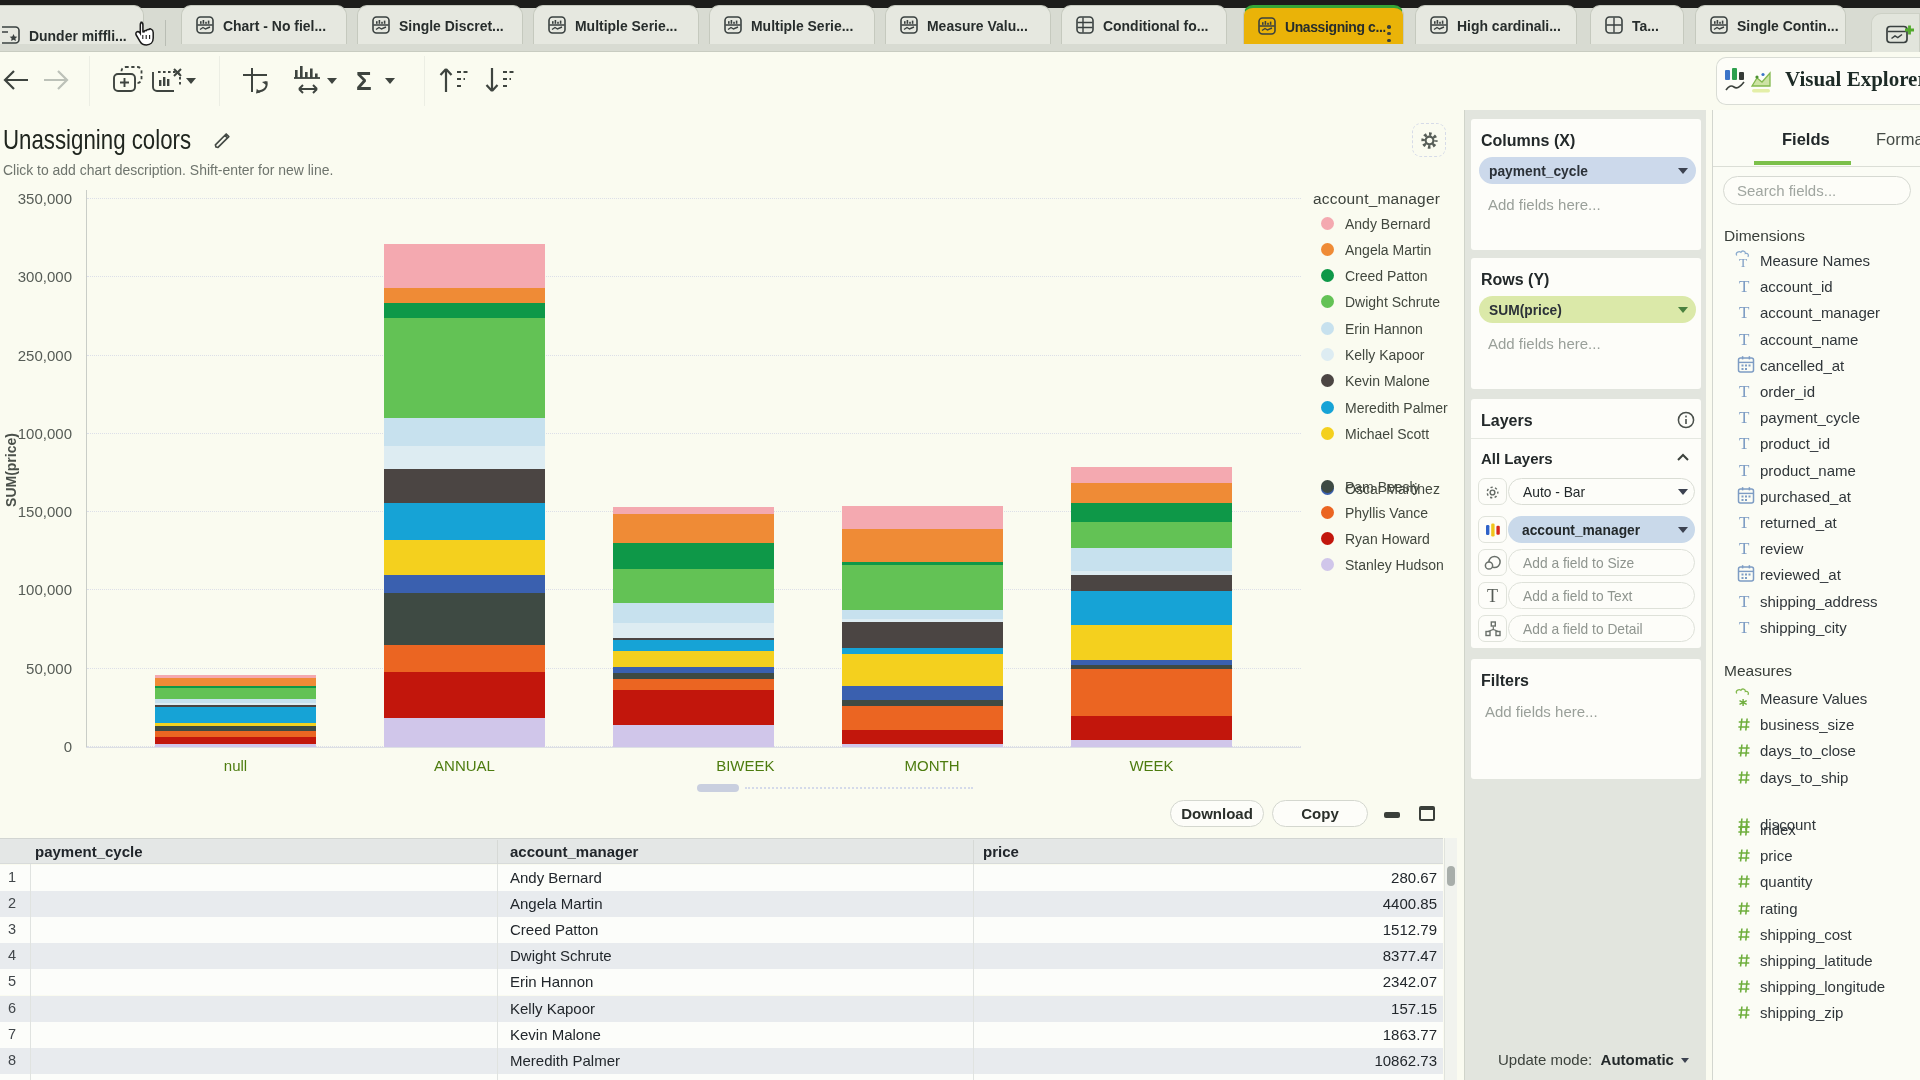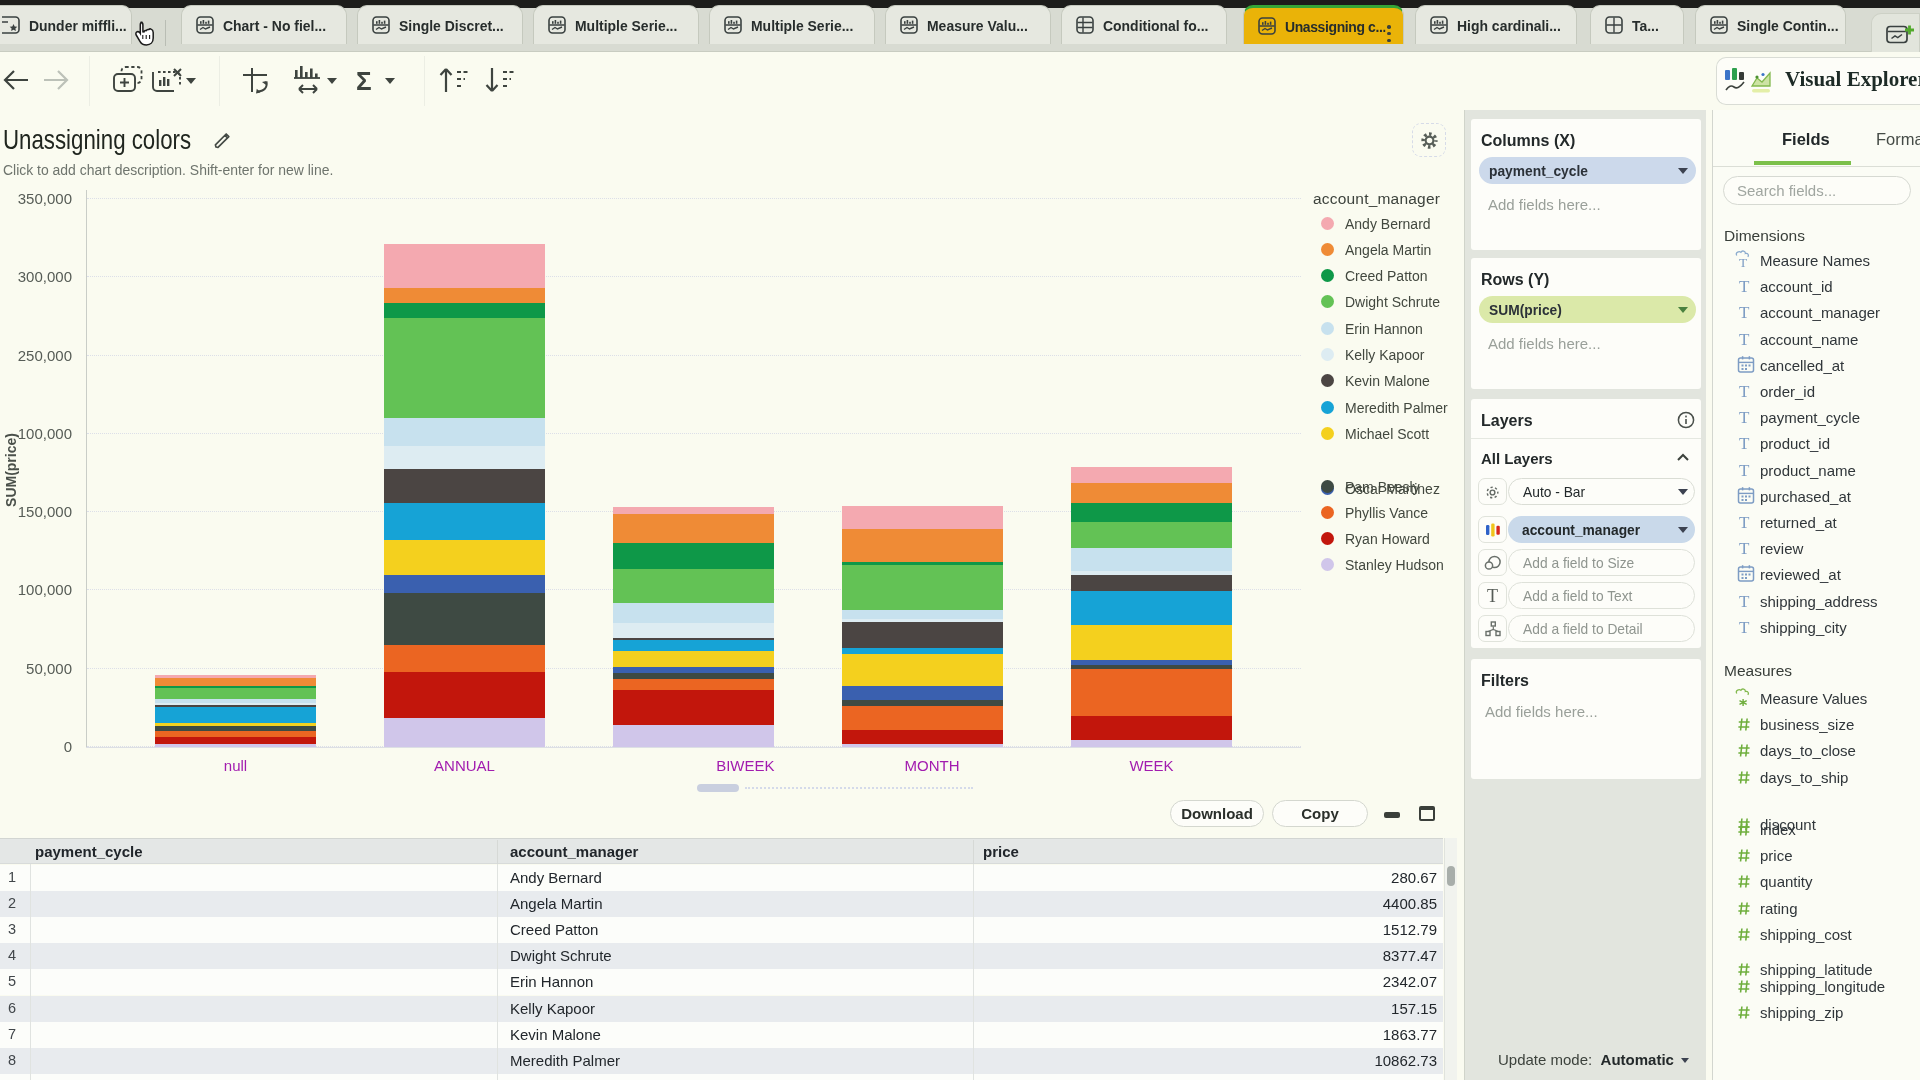--- a/index.html
+++ b/index.html
@@ -12,21 +12,21 @@
   .tab svg { margin-right:9px; flex:none; }
   .tab span { display:inline-block; transform:scaleX(0.93); transform-origin:0 50%; }
   .tab.active { background:#eab308; border-top:3px solid #35a637; }
   .tab.active span { width:108px; overflow:hidden; letter-spacing:-0.4px; }
   #toolbar { left:0; top:52px; width:1920px; height:58px; background:#fafbf0; }
   .tdiv { position:absolute; top:56px; width:1px; height:50px; background:#eceee4; }
   #title { left:3px; top:124px; font-size:28px; font-weight:500; color:#20261f; display:inline-block; transform-origin:0 50%; transform:scaleX(0.795); white-space:nowrap; }
   #subtitle { left:3px; top:161px; font-size:15.5px; color:#6e746d; display:inline-block; transform-origin:0 50%; transform:scaleX(0.9); white-space:nowrap; }
   .gridline { position:absolute; left:87px; width:1214px; height:0; border-top:1px dotted #dcdfe8; }
   .ylab { position:absolute; width:62px; text-align:right; font-size:15px; color:#565c56; }
-  .xlab { position:absolute; top:757px; width:162px; text-align:center; font-size:15px; color:#a21caf; }
+  .xlab { position:absolute; top:757px; width:162px; text-align:center; font-size:15px; color:#4d7c0f; }
   #yaxis { left:86px; top:190px; width:1px; height:557px; background:#c9cdc7; }
   #xaxis { left:86px; top:747px; width:1215px; height:1px; background:#dcdfe4; }
   #ylabel { left:-27px; top:462px; width:76px; font-size:14px; font-weight:bold; color:#4a504a; transform:rotate(-90deg); text-align:center; }
   .seg { position:absolute; }
   #legtitle { left:1313px; top:190px; font-size:15.5px; letter-spacing:0.2px; color:#3c423c; }
   .litem { position:absolute; left:1321px; font-size:14px; color:#42483f; }
   .ldot { position:absolute; left:0; top:1px; width:13px; height:13px; border-radius:50%; }
   .litem span { display:inline-block; margin-left:24px; }
   .btn { position:absolute; top:800px; height:27px; border:1px solid #d4d7cf; border-radius:13.5px; background:#fdfdf9; font-size:15px; font-weight:bold; color:#2a2f2a; text-align:center; line-height:25px; }
   #thead { position:absolute; left:0; top:838px; width:1443px; height:26px; background:#e4e7e6; border-top:1px solid #d2d5d2; border-bottom:1px solid #d8dbda; }
@@ -52,21 +52,21 @@
   #rightpanel { left:1712px; top:110px; width:208px; height:970px; background:#fbfcf5; border-left:1px solid #d3d6cf; }
   .frow { position:absolute; left:0; height:26.2px; width:208px; }
   .ficon { position:absolute; left:24px; top:1px; width:18px; height:20px; }
   .ftext { position:absolute; left:47px; top:3px; font-size:15px; color:#30363a; }
   .sect { position:absolute; left:11px; font-size:15.5px; color:#383e39; }
 </style>
 </head>
 <body>
 <div class="abs" id="blackbar"></div>
 <div class="abs" id="tabbar"></div>
-<div class="tab" style="left:0px;width:132px;border-left:none;border-radius:0 10px 0 0;padding-left:2px;">
+<div class="tab" style="left:0px;width:144px;border-left:none;border-radius:0 10px 0 0;padding-left:2px;align-items:flex-end;">
     <svg width="18" height="18" viewBox="0 0 18 18">
       <rect x="-6" y="1" width="23" height="16" rx="3.5" fill="none" stroke="#3a4140" stroke-width="1.6"></rect>
       <line x1="0" y1="6" x2="6" y2="6" stroke="#3a4140" stroke-width="1.5"></line>
       <path d="M11.5 8 l1.2 2.4 2.6.3-1.9 1.8.5 2.6-2.4-1.3-2.4 1.3.5-2.6-1.9-1.8 2.6-.3z" fill="#3a4140"></path>
     </svg>
     <span>Dunder miffli...</span>
   </div>
 <div class="tab" style="left:181px;width:166px;">
     <svg width="18" height="18" viewBox="0 0 18 18">
       <rect x="1" y="1" width="16" height="16" rx="3.5" fill="none" stroke="#3a4140" stroke-width="1.6"></rect>
@@ -641,21 +641,21 @@
         <path d="M6.2 2 L4.4 18 M13.2 2 L11.4 18 M2 6.6 h14.5 M1.5 13.4 h14.5" stroke="#6fae3d" stroke-width="2.1" fill="none"></path>
       </svg>
       <div class="ftext">rating</div>
     </div>
 <div class="frow" style="top:812.8px;">
       <svg class="ficon" style="left:24px;top:4px;width:14px;height:15px;" viewBox="0 0 18 20">
         <path d="M6.2 2 L4.4 18 M13.2 2 L11.4 18 M2 6.6 h14.5 M1.5 13.4 h14.5" stroke="#6fae3d" stroke-width="2.1" fill="none"></path>
       </svg>
       <div class="ftext">shipping_cost</div>
     </div>
-<div class="frow" style="top:839.0px;margin-top:9px;">
+<div class="frow" style="top:839.0px;">
       <svg class="ficon" style="left:24px;top:4px;width:14px;height:15px;" viewBox="0 0 18 20">
         <path d="M6.2 2 L4.4 18 M13.2 2 L11.4 18 M2 6.6 h14.5 M1.5 13.4 h14.5" stroke="#6fae3d" stroke-width="2.1" fill="none"></path>
       </svg>
       <div class="ftext">shipping_latitude</div>
     </div>
 <div class="frow" style="top:865.2px;">
       <svg class="ficon" style="left:24px;top:4px;width:14px;height:15px;" viewBox="0 0 18 20">
         <path d="M6.2 2 L4.4 18 M13.2 2 L11.4 18 M2 6.6 h14.5 M1.5 13.4 h14.5" stroke="#6fae3d" stroke-width="2.1" fill="none"></path>
       </svg>
       <div class="ftext">shipping_longitude</div>

